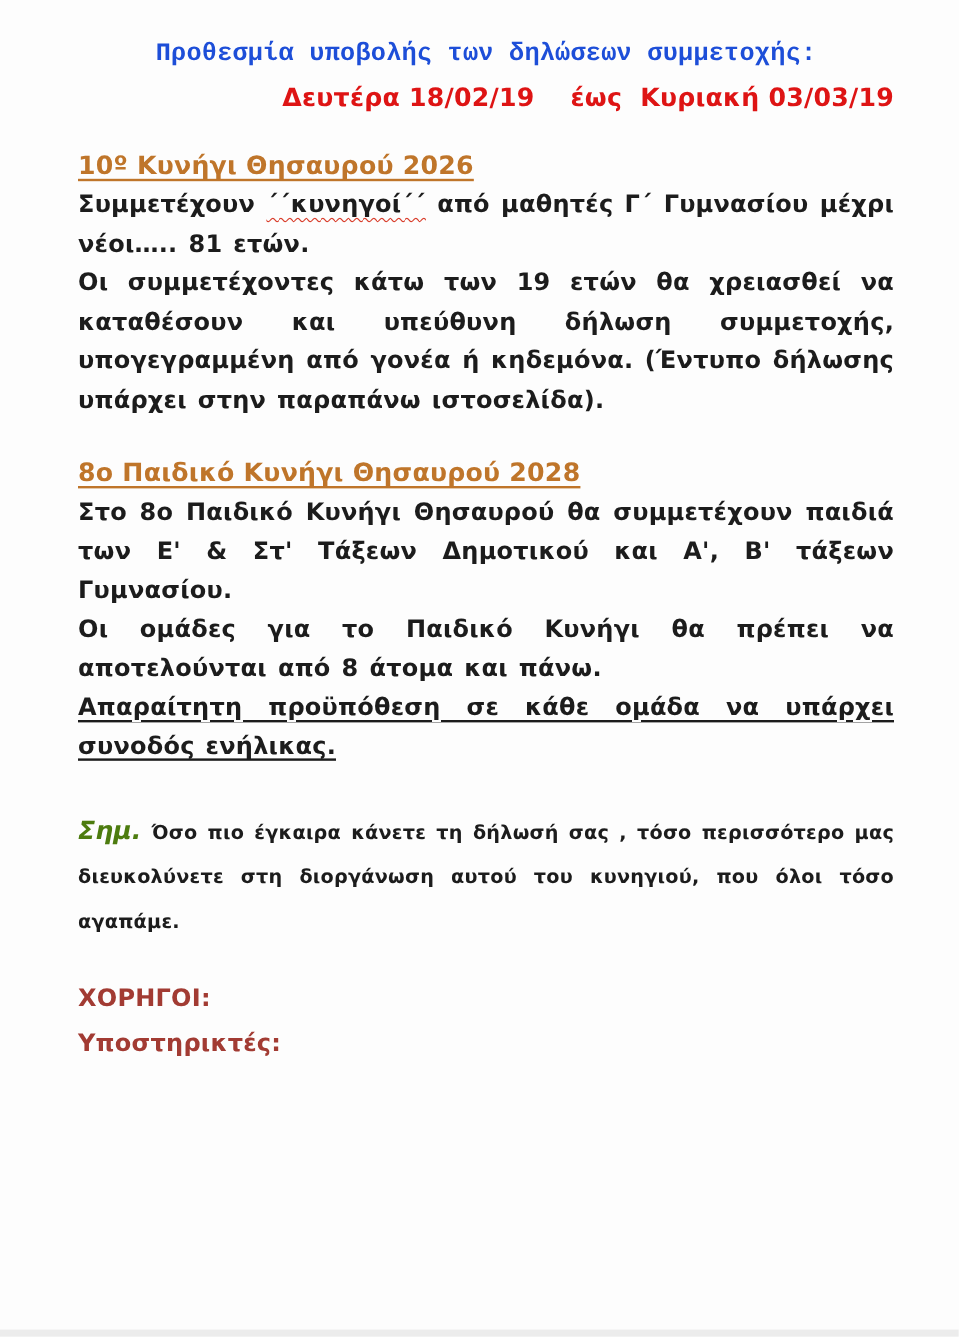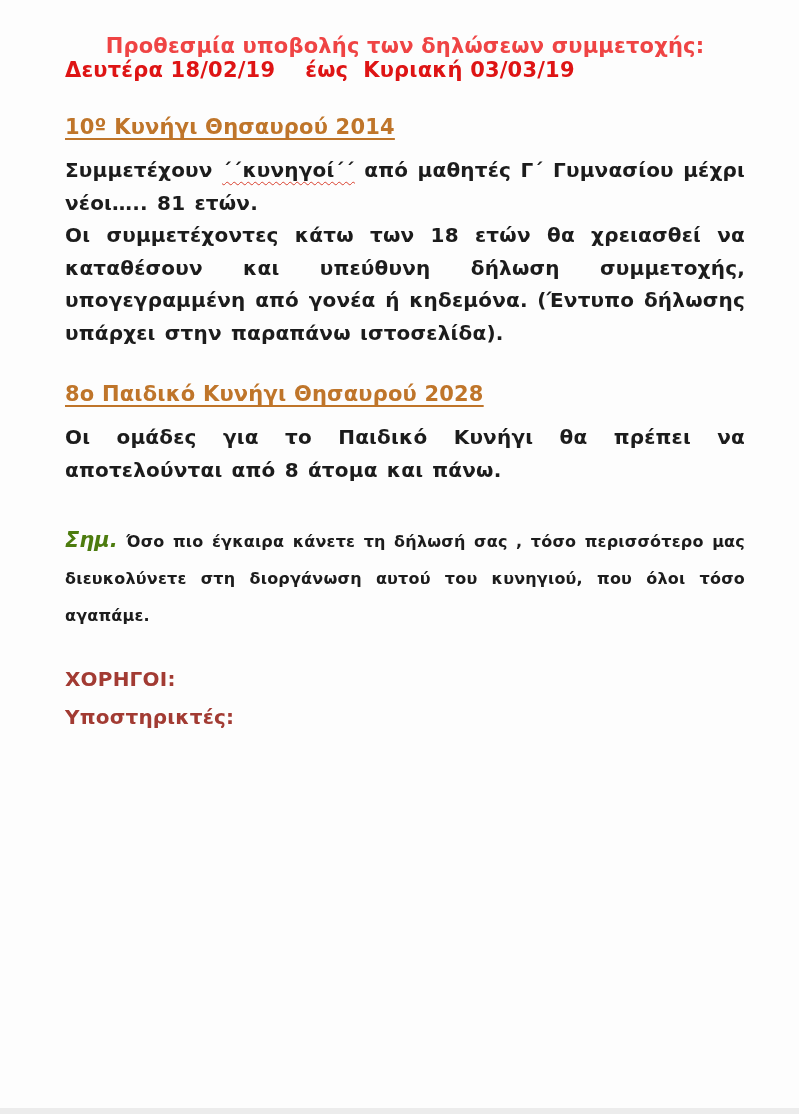--- a/index.html
+++ b/index.html
@@ -15,31 +15,32 @@
     position: relative;
     box-sizing: border-box;
     width: 799px;
     height: 1114px;
     padding: 34px 54px 0 65px;
   }
   .title-line {
     text-align: center;
     font-size: 21px;
     font-weight: bold;
-    color: #ef4444;
+    color: #1d4ed8;
     white-space: pre-wrap;
     letter-spacing: 0.2px;
+    font-family: Liberation Mono, monospace;
   }
   .date-line {
-    text-align: left;
+    text-align: right;
     font-size: 21px;
     font-weight: bold;
     color: #de1414;
     white-space: pre-wrap;
-    margin-top: 0;
+    margin-top: 12px;
     letter-spacing: 0.2px;
   }
   .sec-heading {
     margin-top: 33px;
     font-size: 21px;
     font-weight: bold;
     color: #bf752a;
     text-decoration: underline;
     text-decoration-thickness: 2px;
     text-underline-offset: 4px;
@@ -47,21 +48,21 @@
   }
   .body-par {
     font-size: 20px;
     font-weight: bold;
     color: #1c1c1c;
     line-height: 32.5px;
     text-align: justify;
     word-spacing: 2px;
     letter-spacing: 0.2px;
   }
-  .sec-body { margin-top: 15px; }
+  .sec-body { margin-top: 4px; }
   .underlined-par {
     text-decoration: underline;
     text-decoration-thickness: 2px;
     text-underline-offset: 4px;
   }
   .squiggle {
     text-decoration: underline wavy #d9402e;
     text-decoration-thickness: 1px;
     text-underline-offset: 4px;
     text-decoration-skip-ink: none;
@@ -104,31 +105,33 @@
 </style>
 </head>
 <body>
 
 <div class="page">
 
   <div class="title-line">Προθεσμία υποβολής των δηλώσεων συμμετοχής:</div>
 
   <div class="date-line">Δευτέρα 18/02/19    έως  Κυριακή 03/03/19</div>
 
-  <div class="sec-heading">10º Κυνήγι Θησαυρού 2014</div>
+  <div class="sec-heading">10º Κυνήγι Θησαυρού 2026</div>
 
   <div class="sec-body">
     <div class="body-par"><span>Συμμετέχουν </span><span class="squiggle">´´κυνηγοί´´</span><span> από μαθητές Γ´ Γυμνασίου μέχρι νέοι….. 81 ετών.</span></div>
-    <div class="body-par">Οι συμμετέχοντες κάτω των 18 ετών θα χρειασθεί να καταθέσουν και υπεύθυνη δήλωση συμμετοχής, υπογεγραμμένη από γονέα ή κηδεμόνα. (Έντυπο δήλωσης υπάρχει στην παραπάνω ιστοσελίδα).</div>
+    <div class="body-par">Οι συμμετέχοντες κάτω των 19 ετών θα χρειασθεί να καταθέσουν και υπεύθυνη δήλωση συμμετοχής, υπογεγραμμένη από γονέα ή κηδεμόνα. (Έντυπο δήλωσης υπάρχει στην παραπάνω ιστοσελίδα).</div>
   </div>
 
   <div class="sec-heading">8ο Παιδικό  Κυνήγι Θησαυρού 2028</div>
 
   <div class="sec-body">
+    <div class="body-par">Στο 8ο Παιδικό Κυνήγι Θησαυρού θα συμμετέχουν παιδιά των Ε' &amp; Στ' Τάξεων Δημοτικού και Α', Β'  τάξεων Γυμνασίου.</div>
     <div class="body-par">Οι ομάδες για το Παιδικό Κυνήγι θα πρέπει να αποτελούνται από 8 άτομα και πάνω.</div>
+    <div class="body-par underlined-par">Απαραίτητη προϋπόθεση σε κάθε ομάδα να υπάρχει συνοδός ενήλικας.</div>
   </div>
 
   <div class="note-par"><span class="note-label">Σημ.</span><span class="note-text"> Όσο πιο έγκαιρα κάνετε τη δήλωσή σας , τόσο περισσότερο μας διευκολύνετε στη διοργάνωση αυτού του κυνηγιού, που όλοι τόσο αγαπάμε.</span></div>
 
   <div class="sponsors">
     <div>ΧΟΡΗΓΟΙ:</div>
     <div>Υποστηρικτές:</div>
 
   </div>
 

